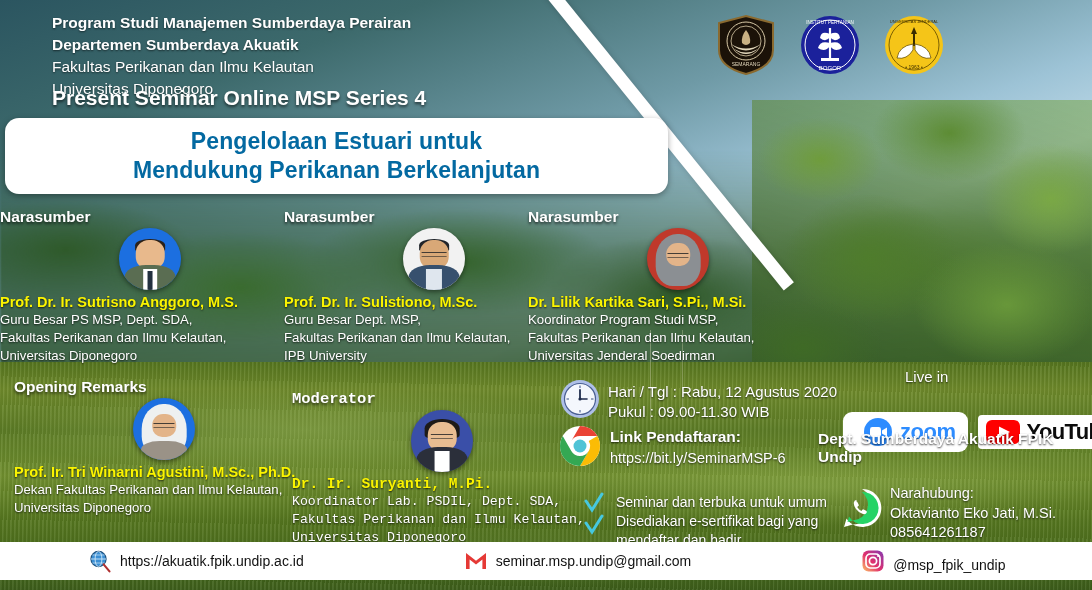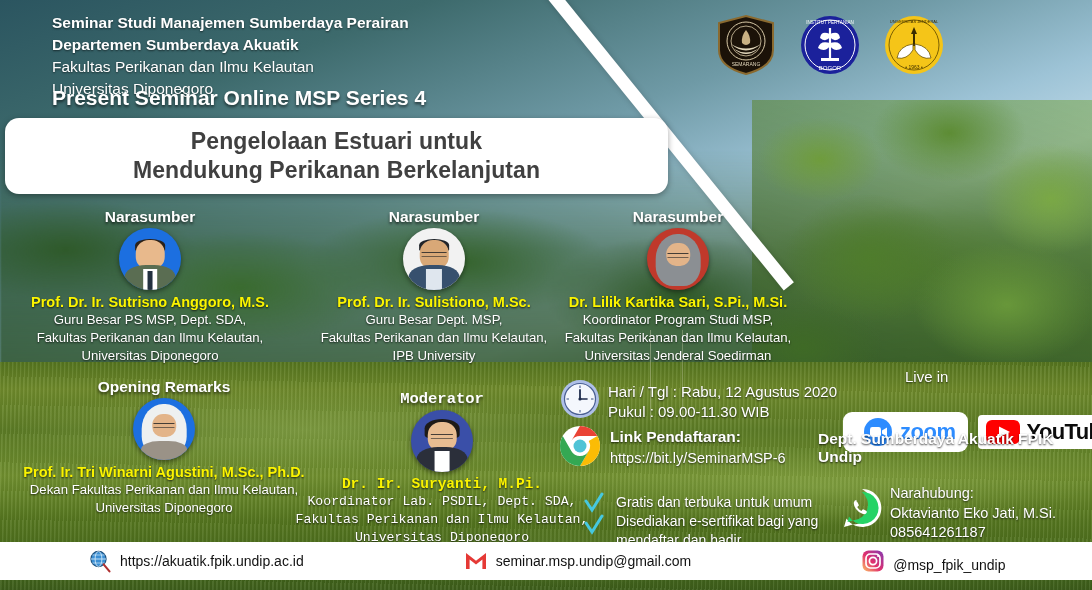--- a/index.html
+++ b/index.html
@@ -94,24 +94,24 @@
   .logo { width:62px; height:62px; position:relative; }
   .logo svg { display:block; }
   
   .title-box {
     position:absolute; left:5px; top:118px; width:663px; height:76px;
     background:#fff; border-radius:14px;
     display:flex; flex-direction:column; align-items:center; justify-content:center;
     box-shadow:0 2px 6px rgba(0,0,0,.35);
   }
   .title-box .t {
-    color:#404040; font-size:23px; font-weight:bold; line-height:1.26; letter-spacing:.1px;
-  }
-  
-  .person { position:absolute; text-align:center; }
+    color:#0369a1; font-size:23px; font-weight:bold; line-height:1.26; letter-spacing:.1px;
+  }
+  
+  .person { position:absolute; }
   .role {
     color:#fff; font-size:15.5px; font-weight:bold;
     text-shadow:0 2px 3px rgba(0,0,0,.65);
     margin-bottom:2px;
   }
   .avatar {
     width:62px; height:62px; border-radius:50%;
     margin:0 auto 4px auto; position:relative; overflow:hidden;
     box-shadow:0 2px 5px rgba(0,0,0,.45);
   }
@@ -184,21 +184,21 @@
   <div class="bg-sky"></div>
   <div class="bg-treeline"></div>
   <div class="bg-forest-right"></div>
   <div class="bg-water"></div>
   <div class="bg-water-sheen"></div>
   <div class="bg-reeds"></div>
   <div class="bg-vignette"></div>
   <div class="swoosh"></div>
 
   <div class="org-block">
-    <div>Seminar Studi Manajemen Sumberdaya Perairan</div>
+    <div>Program Studi Manajemen Sumberdaya Perairan</div>
     <div>Departemen Sumberdaya Akuatik</div>
     <div>Fakultas Perikanan dan Ilmu Kelautan</div>
     <div>Universitas Diponegoro</div>
   </div>
   <div class="present-line">Present Seminar Online MSP Series 4</div>
 
   <div class="logos">
     <div class="logo">
       <svg viewBox="0 0 62 62" width="62" height="62">
         <path d="M31 2 L58 9 L58 36 Q58 53 31 60 Q4 53 4 36 L4 9 Z" fill="#1b1208" stroke="#8a6a30" stroke-width="2"></path>
@@ -363,21 +363,21 @@
         <path d="M3 9 L9 18 L19 2" stroke="#46c8e0" stroke-width="3" fill="none" stroke-linecap="round"></path>
       </svg>
     </div>
     <div class="check" style="top:22px;left:0;">
       <svg viewBox="0 0 22 22" width="22" height="22">
         <path d="M3 9 L9 18 L19 2" stroke="#46c8e0" stroke-width="3" fill="none" stroke-linecap="round"></path>
       </svg>
     </div>
   </div>
   <div class="info-line checktext">
-    <div>Gratis dan terbuka untuk umum</div>
+    <div>Seminar dan terbuka untuk umum</div>
     <div>Disediakan e-sertifikat bagi yang</div>
     <div>mendaftar dan hadir</div>
   </div>
 
   <div class="livein">Live in</div>
   <div class="badge-row">
     <div class="zoom-badge">
       <svg viewBox="0 0 30 30" width="30" height="30">
         <circle cx="15" cy="15" r="14" fill="#2d8cff"></circle>
         <rect x="7" y="10" width="11" height="10" rx="2.4" fill="#fff"></rect>

